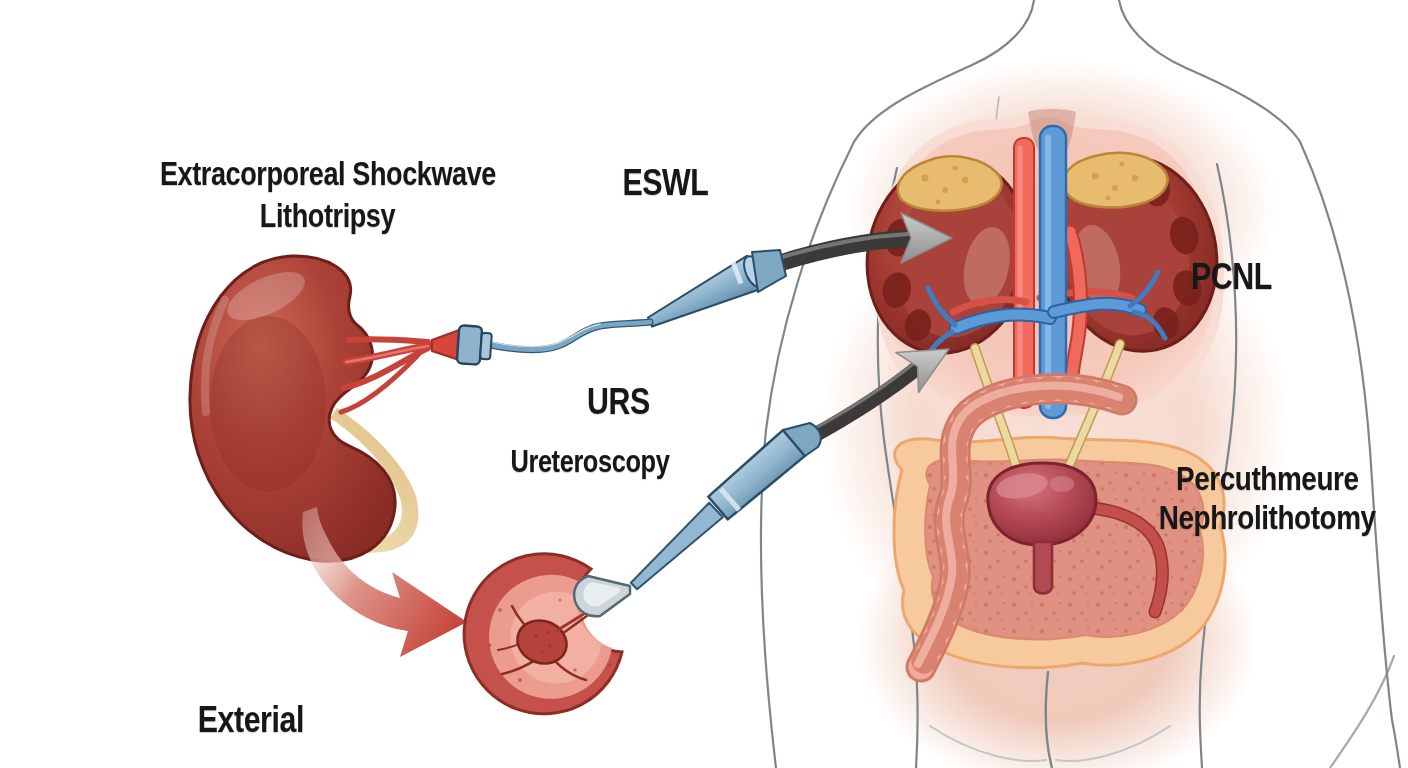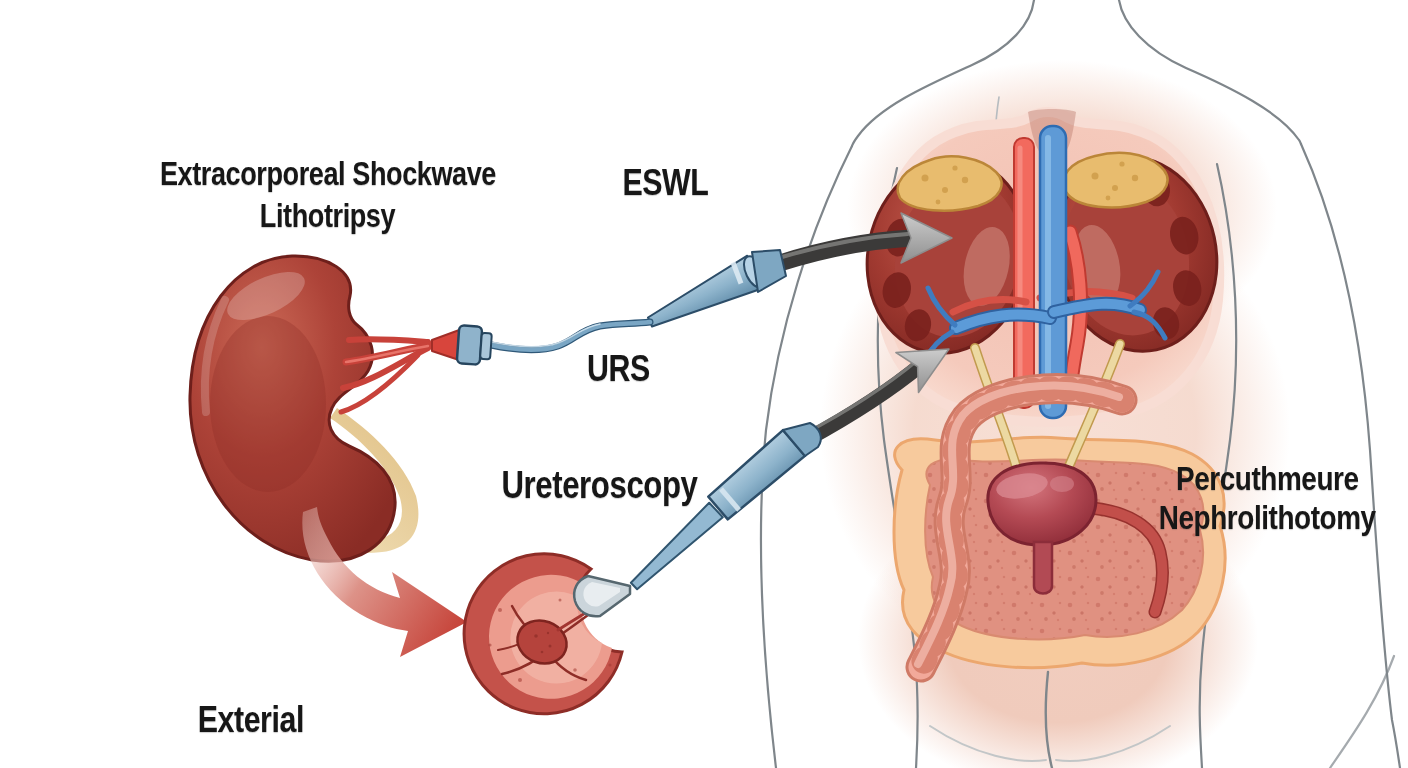--- a/index.html
+++ b/index.html
@@ -5,22 +5,22 @@
   html,body{margin:0;padding:0;background:#ffffff;}
   #canvas{position:relative;width:1408px;height:768px;overflow:hidden;background:#ffffff;
           font-family:"Liberation Sans","DejaVu Sans",sans-serif;}
   #art{position:absolute;left:0;top:0;}
   .label{position:absolute;text-align:center;color:#171717;font-weight:700;
          text-shadow:0 1px 1px rgba(80,80,80,.28);}
   .squeeze{display:inline-block;transform:scaleX(.82);transform-origin:50% 50%;
            white-space:nowrap;letter-spacing:-.5px;}
   #lbl-eswl-full{left:105px;top:153px;width:445px;font-size:33px;line-height:42px;}
   #lbl-eswl{left:565px;top:162px;width:200px;font-size:37px;}
-  #lbl-urs{left:518px;top:348px;width:200px;font-size:37px;}
-  #lbl-ureteroscopy{left:480px;top:464px;width:220px;font-size:38px;}
+  #lbl-urs{left:518px;top:381px;width:200px;font-size:37px;}
+  #lbl-ureteroscopy{left:480px;top:444px;width:220px;font-size:31px;}
   #lbl-pcnl{left:1131px;top:256px;width:200px;font-size:37px;}
   #lbl-pcnl-full{left:1112px;top:459px;width:310px;font-size:34px;line-height:39px;}
   #lbl-external{left:181px;top:699px;width:140px;font-size:37px;}
 </style>
 </head>
 <body>
 
 <div id="canvas">
 
 <svg id="art" width="1408" height="768" viewBox="0 0 1408 768" xmlns="http://www.w3.org/2000/svg">
@@ -308,20 +308,23 @@
   </div>
   <div class="label" id="lbl-eswl">
     <span class="squeeze">ESWL</span>
   </div>
   <div class="label" id="lbl-urs">
     <span class="squeeze">URS</span>
   </div>
   <div class="label" id="lbl-ureteroscopy">
     <span class="squeeze">Ureteroscopy</span>
   </div>
+  <div class="label" id="lbl-pcnl">
+    <span class="squeeze">PCNL</span>
+  </div>
   <div class="label" id="lbl-pcnl-full">
     <div><span class="squeeze">Percuthmeure</span></div>
     <div><span class="squeeze">Nephrolithotomy</span></div>
   </div>
   <div class="label" id="lbl-external">
     <span class="squeeze">Exterial</span>
   </div>
 
 </div>
 

